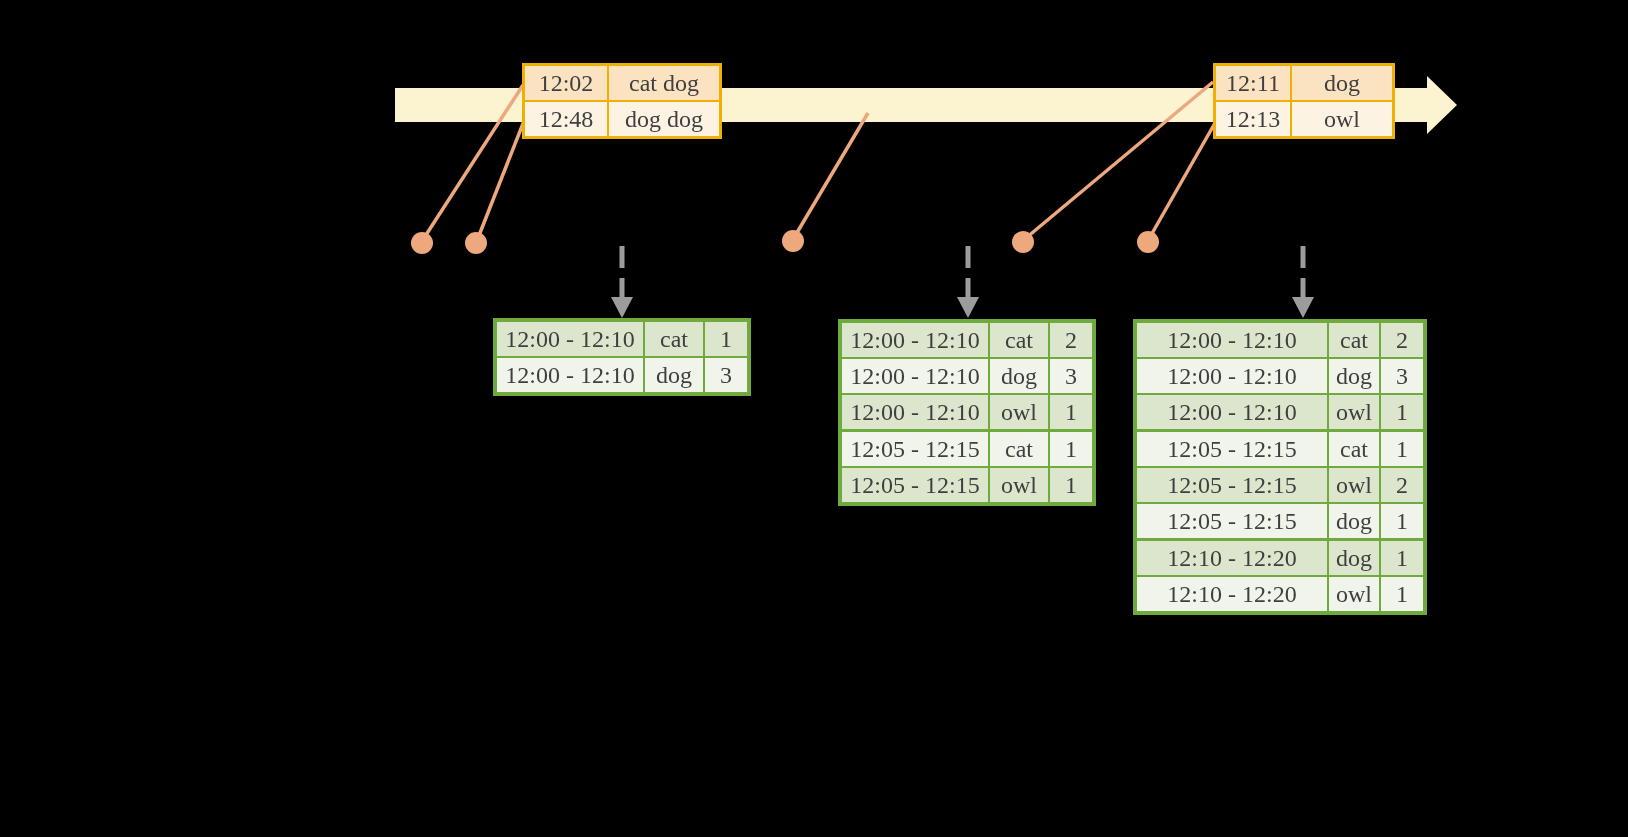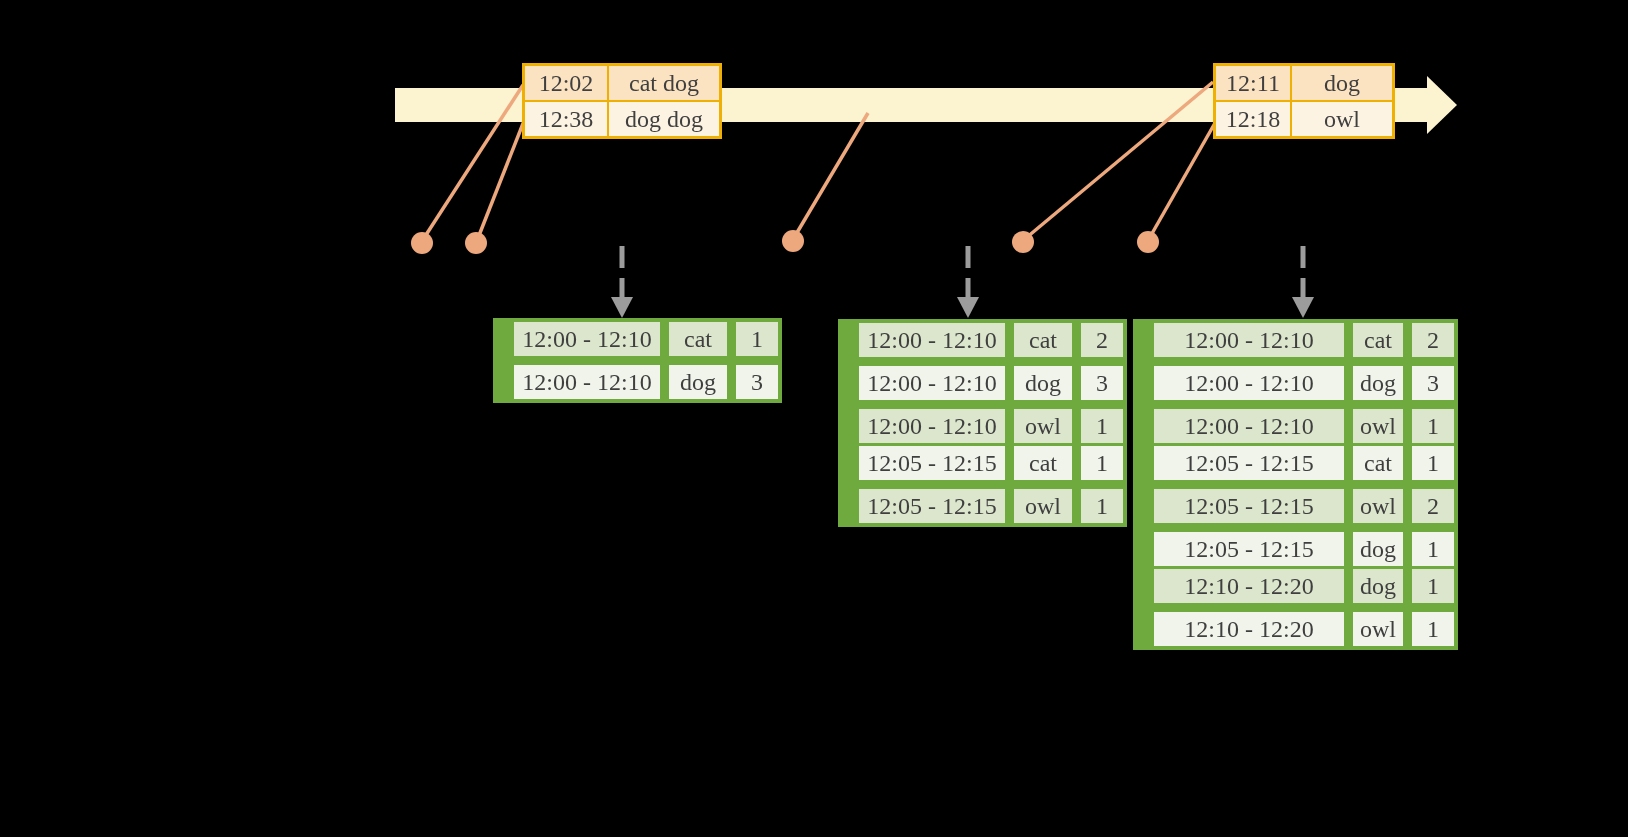--- a/index.html
+++ b/index.html
@@ -42,23 +42,22 @@
   
   .gtable{
     position:absolute;
     display:flex;flex-direction:column;
     gap:3px;padding:4px;
     background:var(--c-result-border,#6faa3f);
     font-size:24px;
   }
   .ggroup{
     display:grid;
-    gap:9px;
+    gap:2px;
     grid-auto-rows:34px;
-    margin-left:17px;
   }
   .gcell{
     display:flex;align-items:center;justify-content:center;
     white-space:nowrap;
   }
   .gdark{background:var(--c-result-row-dark,#dbe6cc);}
   .glight{background:var(--c-result-row-light,#f0f4ea);}
 </style>
 </head>
 <body>
@@ -91,29 +90,29 @@
     </g>
     <g>
       <line x1="1303" y1="246" x2="1303" y2="298" style="stroke:var(--c-trigger-arrow);stroke-width:5;stroke-dasharray:22 10"></line>
       <polygon points="1292,297 1314,297 1303,318" style="fill:var(--c-trigger-arrow)"></polygon>
     </g>
   </svg>
 
   <div class="etable" style="left:522px;top:63px;grid-template-columns:82px 110px">
     <div class="ecell edark">12:02</div>
     <div class="ecell edark">cat dog</div>
-    <div class="ecell elight">12:38</div>
+    <div class="ecell elight">12:48</div>
     <div class="ecell elight">dog dog</div>
   </div>
 
 
   <div class="etable" style="left:1213px;top:63px;grid-template-columns:74px 100px">
     <div class="ecell edark">12:11</div>
     <div class="ecell edark">dog</div>
-    <div class="ecell elight">12:18</div>
+    <div class="ecell elight">12:13</div>
     <div class="ecell elight">owl</div>
   </div>
 
   <div class="gtable" style="left:493px;top:318px">
     <div class="ggroup" style="grid-template-columns:146px 58px 42px">
       <div class="gcell gdark">12:00 - 12:10</div>
       <div class="gcell gdark">cat</div>
       <div class="gcell gdark">1</div>
       <div class="gcell glight">12:00 - 12:10</div>
       <div class="gcell glight">dog</div>

